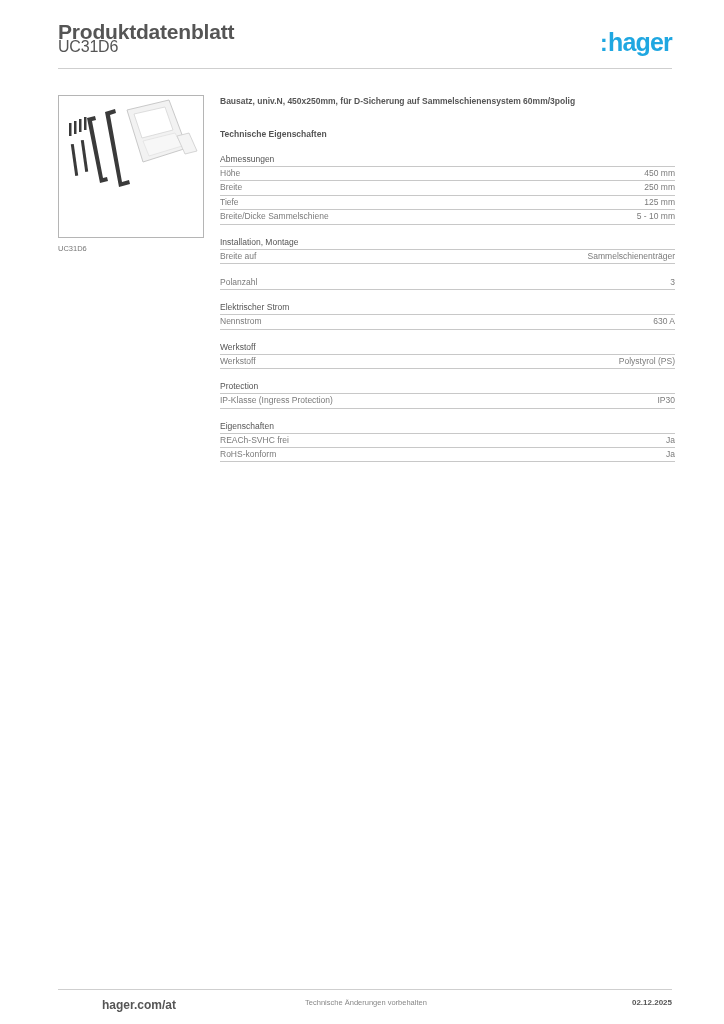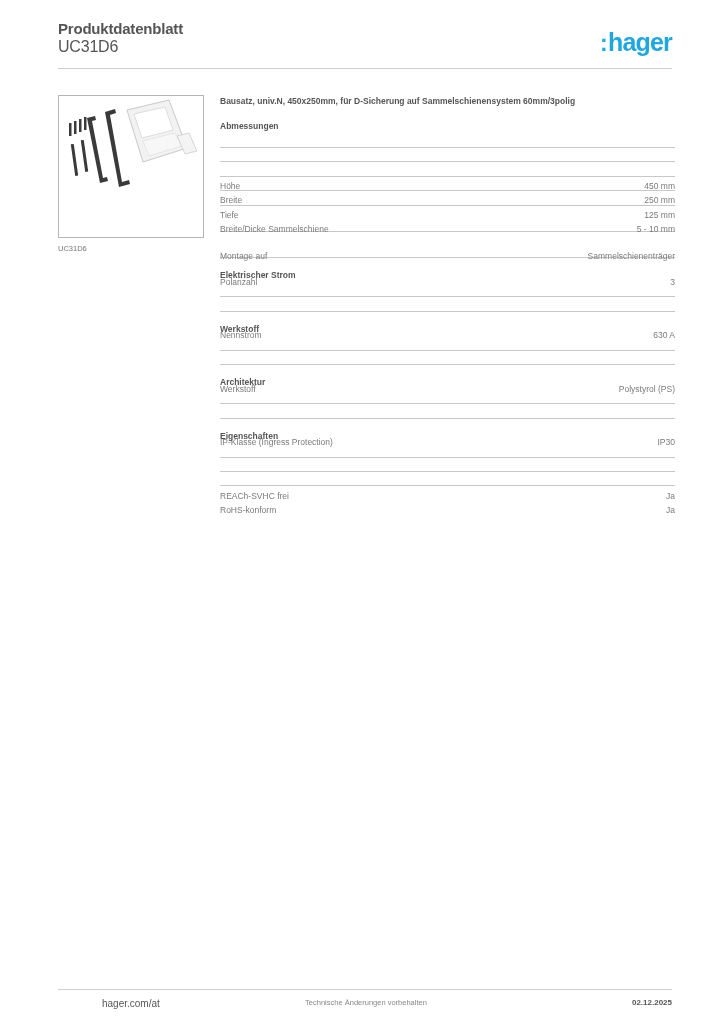--- a/index.html
+++ b/index.html
@@ -1,38 +1,38 @@
 <!DOCTYPE html>
 <html><head>
 <meta charset="utf-8">
 <style>
   html, body { margin: 0; padding: 0; background: #ffffff; }
   body { width: 724px; height: 1024px; position: relative; overflow: hidden;
          font-family: "Liberation Sans", sans-serif; color: #4a4a4a; }
-  .header-title { position: absolute; left: 58px; top: 20px; font-size: 15px; font-weight: bold; color: #555; letter-spacing: -0.2px; }
+  .header-title { position: absolute; left: 58px; top: 20px; font-size: 21px; font-weight: bold; color: #555; letter-spacing: -0.2px; }
   .header-sub { position: absolute; left: 58px; top: 38px; font-size: 16px; color: #555; letter-spacing: -0.2px; }
   .logo { position: absolute; right: 52px; top: 28px; font-size: 25px; font-weight: bold; color: #1fa7e1; letter-spacing: -0.8px; }
   .logo .colon { font-size: 23px; margin-right: 1px; }
   .header-rule { position: absolute; left: 58px; right: 52px; top: 68px; height: 0; border-top: 1.5px solid #cfcfcf; }
 
   .image-box { position: absolute; left: 58px; top: 95px; width: 144px; height: 141px; border: 1px solid #b5b5b5; background: #fff; }
   .image-caption { position: absolute; left: 58px; top: 244px; font-size: 7.5px; color: #777; }
 
   .content { position: absolute; left: 220px; top: 96px; width: 455px; }
   .product-desc { font-size: 8.5px; font-weight: bold; color: #555; height: 12px; }
   .tech-title { font-size: 8.5px; font-weight: bold; color: #555; margin-top: 21px; height: 12px; }
   .section { margin-top: 12px; }
   .section.first { margin-top: 13px; }
-  .section-title { font-size: 8.5px; font-weight: bold; color: #555; height: 11px; border-bottom: 1px solid #c8c8c8; padding-bottom: 15px; }
+  .section-title { font-size: 8.5px; font-weight: normal; color: #555; height: 11px; border-bottom: 1px solid #c8c8c8; padding-bottom: 1px; }
   .row { display: flex; justify-content: space-between; font-size: 8.5px; color: #7a7a7a;
          height: 13.4px; line-height: 13.4px; border-bottom: 1px solid #c8c8c8; }
-  .row span { white-space: nowrap; margin-top: 32px; }
+  .row span { white-space: nowrap; }
 
   .footer-rule { position: absolute; left: 58px; right: 52px; top: 989px; border-top: 1px solid #cfcfcf; }
-  .footer-left { position: absolute; left: 58px; top: 998px; font-size: 10px; font-weight: normal; color: #555; padding-left: 44px; }
+  .footer-left { position: absolute; left: 58px; top: 998px; font-size: 12px; font-weight: bold; color: #555; padding-left: 44px; }
   .footer-center { position: absolute; left: 8px; right: 0; top: 998px; text-align: center; font-size: 7.5px; color: #888; }
   .footer-right { position: absolute; right: 52px; top: 998px; font-size: 8px; font-weight: bold; color: #555; }
 </style>
 </head>
 <body>
 
 <div>
   <div class="header-title">Produktdatenblatt</div>
   <div class="header-sub">UC31D6</div>
   <div class="logo"><span class="colon">:</span><span>hager</span></div>
@@ -59,20 +59,21 @@
       <path d="M75 18 L106 11 L114 34 L83 42 Z" fill="#ffffff" stroke="#d5d5d5" stroke-width="0.8"></path>
       <path d="M84 45 L116 37 L123 50 L90 60 Z" fill="#f7f7f7" stroke="#dcdcdc" stroke-width="0.6"></path>
       <path d="M118 40 L130 37 L138 55 L126 58 Z" fill="#f4f4f4" stroke="#cccccc" stroke-width="0.8"></path>
     </g>
   </svg>
 </div>
 <div class="image-caption">UC31D6</div>
 
 <div class="content">
   <div class="product-desc">Bausatz, univ.N, 450x250mm, für D-Sicherung auf Sammelschienensystem 60mm/3polig</div>
+  <div class="tech-title">Technische Eigenschaften</div>
 
   <div class="section first">
     <div class="section-title">Abmessungen</div>
     <div class="row">
         <span>Höhe</span>
         <span>450 mm</span>
       </div>
     <div class="row">
         <span>Breite</span>
         <span>250 mm</span>
@@ -81,22 +82,23 @@
         <span>Tiefe</span>
         <span>125 mm</span>
       </div>
     <div class="row">
         <span>Breite/Dicke Sammelschiene</span>
         <span>5 - 10 mm</span>
       </div>
   </div>
 
   <div class="section">
+    <div class="section-title">Installation, Montage</div>
     <div class="row">
-        <span>Montage auf</span>
+        <span>Breite auf</span>
         <span>Sammelschienenträger</span>
       </div>
   </div>
 
   <div class="section">
     <div class="row">
         <span>Polanzahl</span>
         <span>3</span>
       </div>
   </div>
@@ -111,21 +113,21 @@
 
   <div class="section">
     <div class="section-title">Werkstoff</div>
     <div class="row">
         <span>Werkstoff</span>
         <span>Polystyrol (PS)</span>
       </div>
   </div>
 
   <div class="section">
-    <div class="section-title">Architektur</div>
+    <div class="section-title">Protection</div>
     <div class="row">
         <span>IP-Klasse (Ingress Protection)</span>
         <span>IP30</span>
       </div>
   </div>
 
   <div class="section">
     <div class="section-title">Eigenschaften</div>
     <div class="row">
         <span>REACh-SVHC frei</span>

